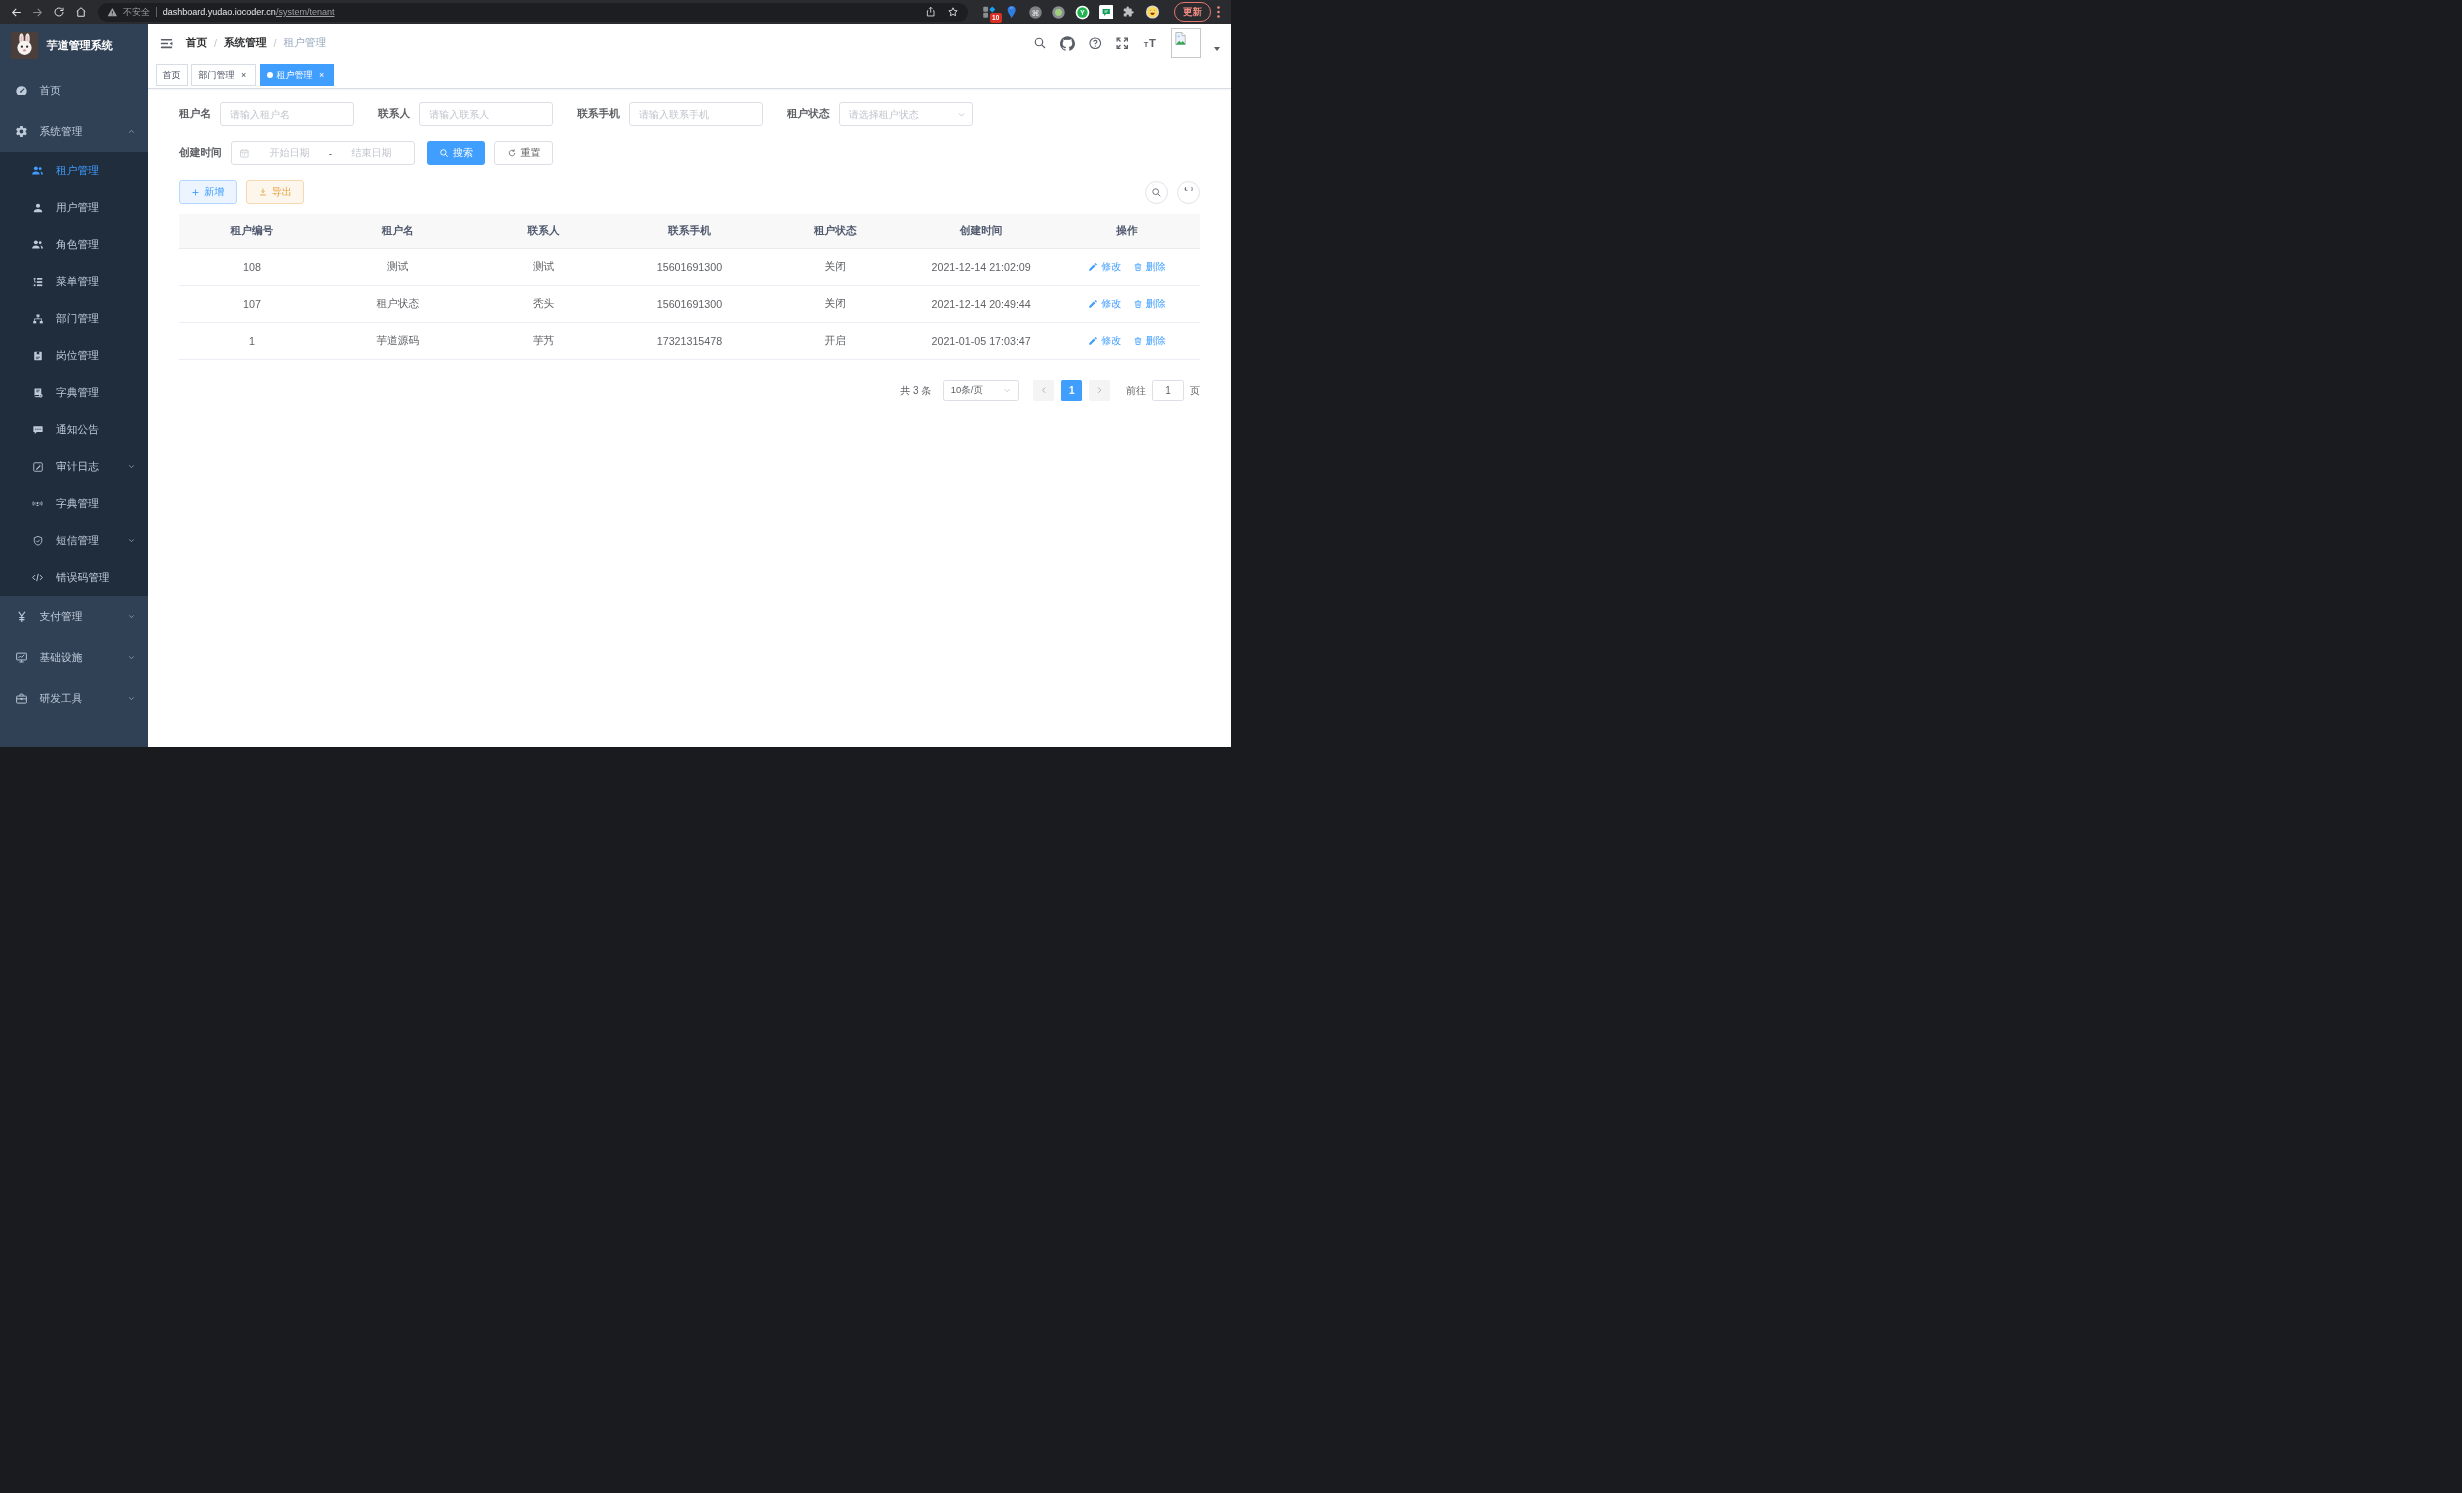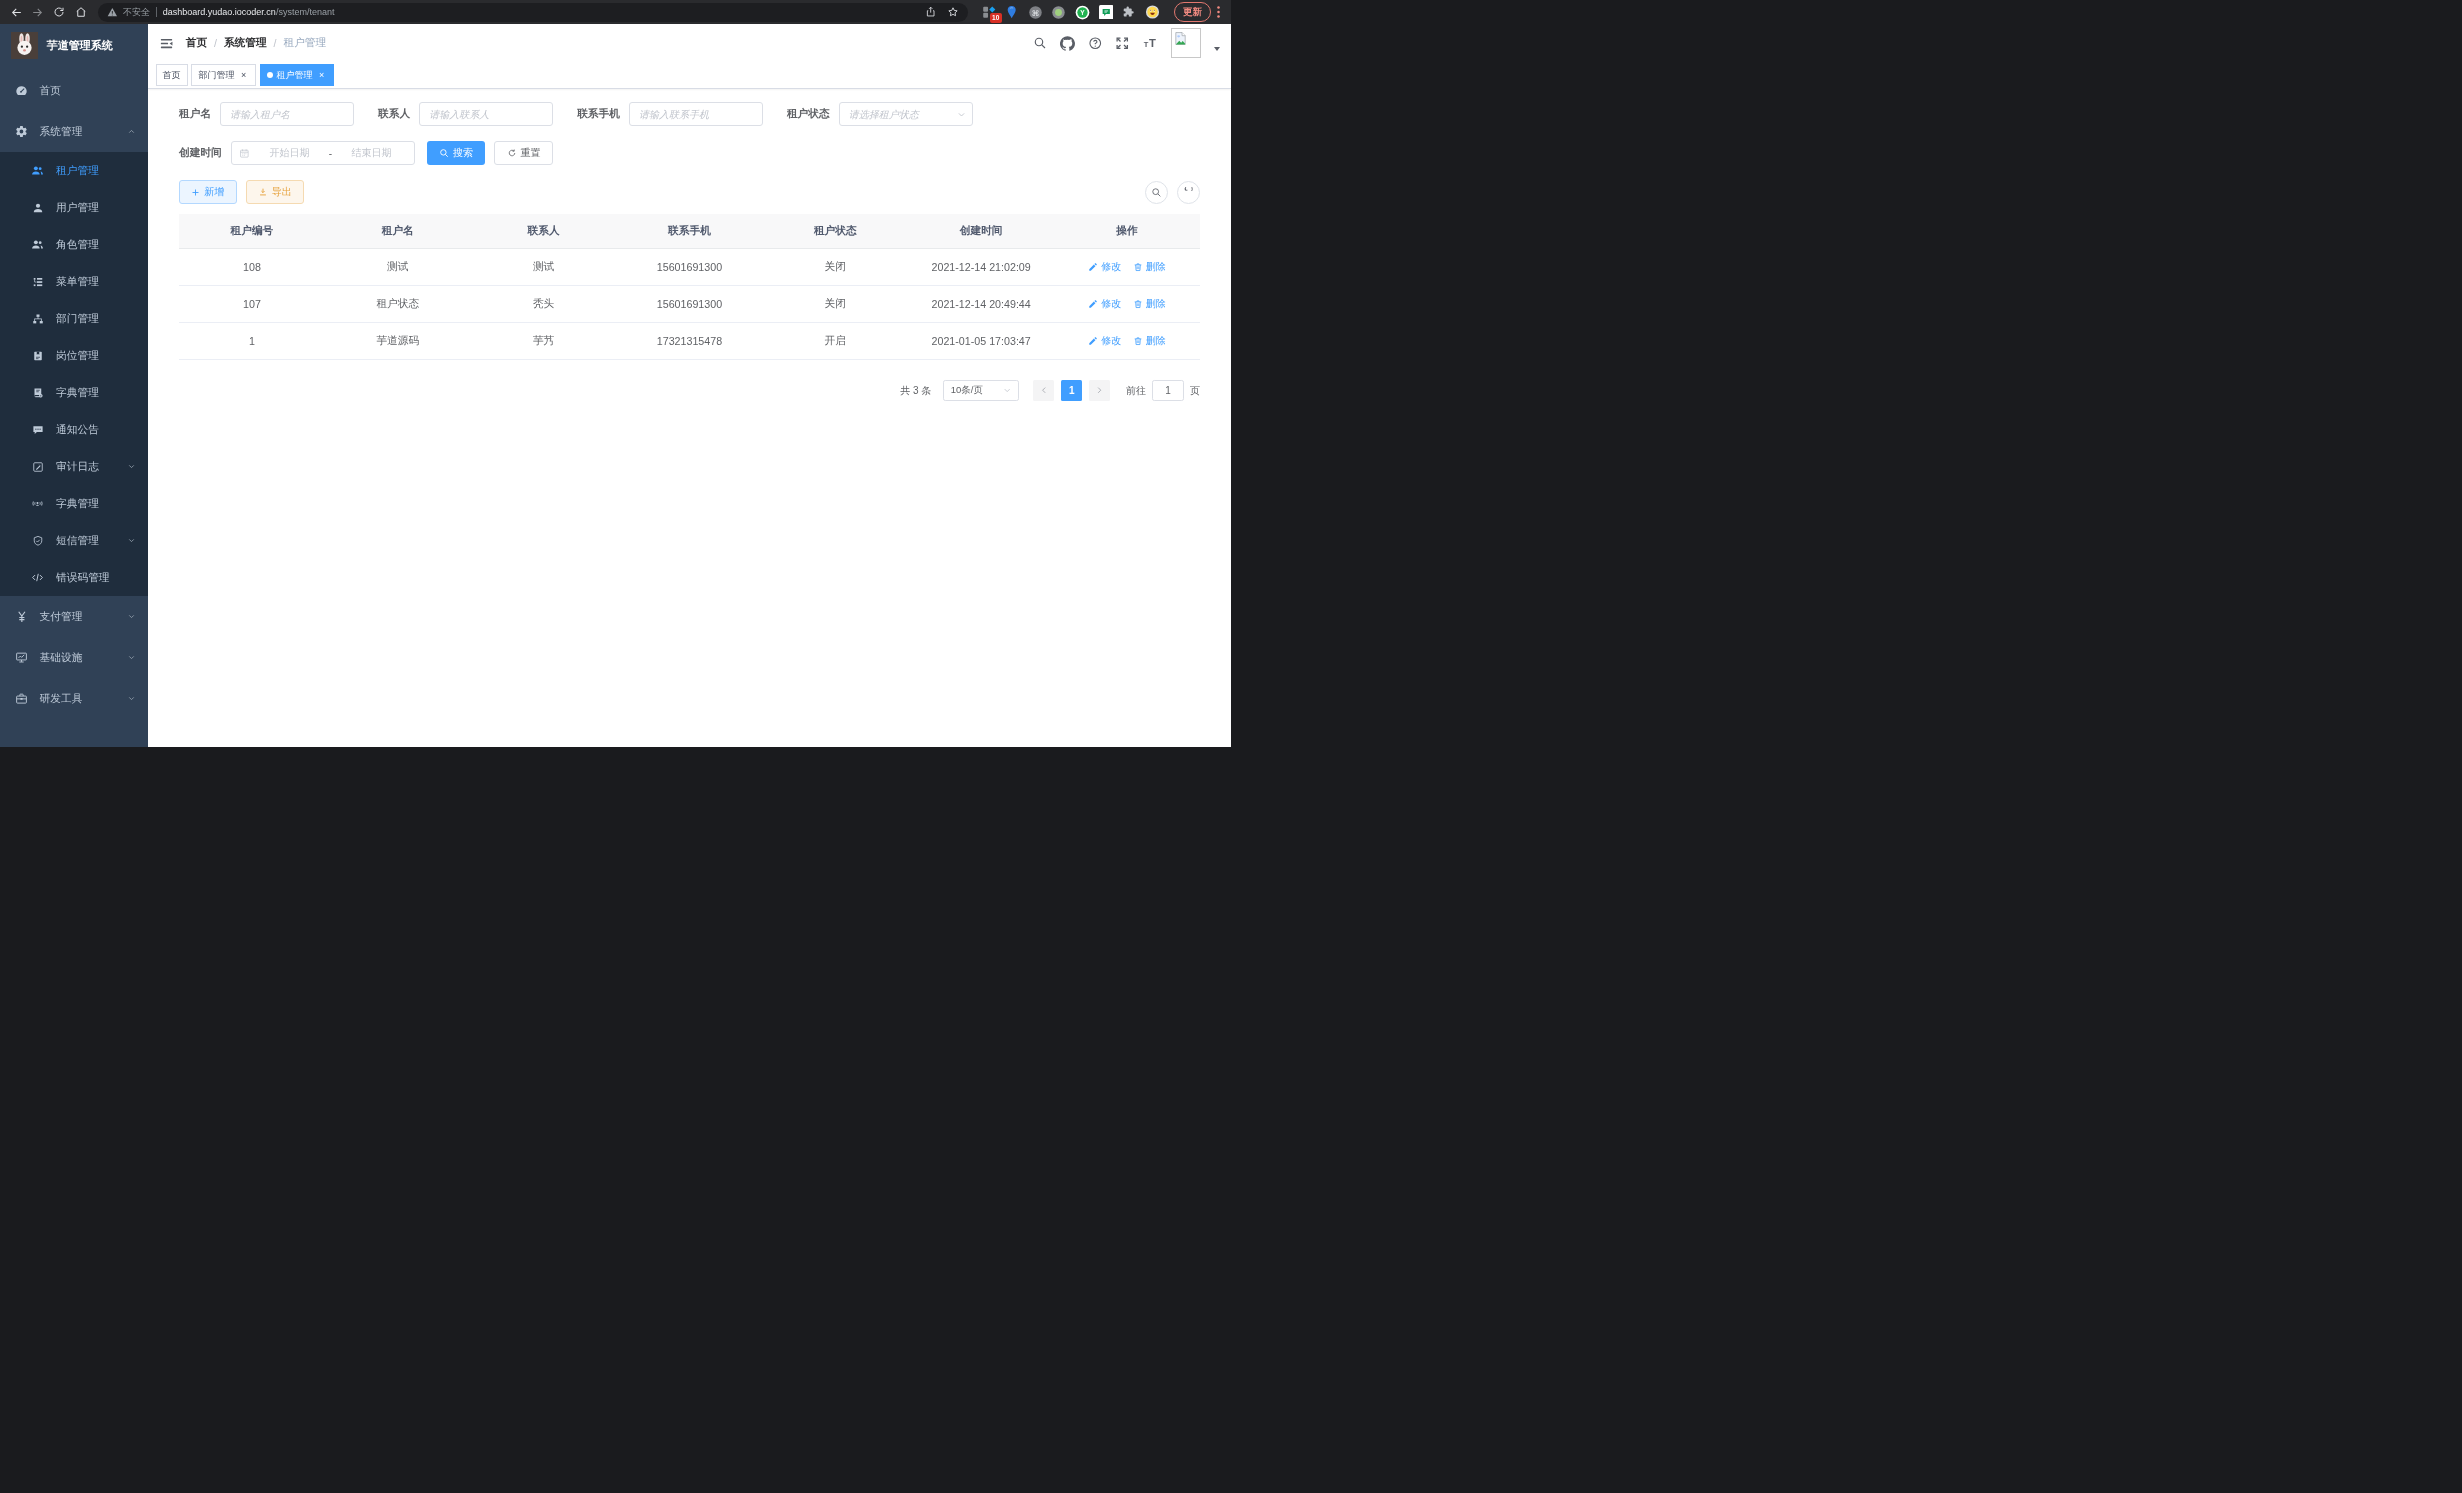--- a/index.html
+++ b/index.html
@@ -7,21 +7,21 @@
     position:relative;overflow:hidden;background:#fff;-webkit-user-select:none;}
   svg{display:block;}
 
   
   .btoolbar{height:24px;background:#2a2b2e;display:flex;align-items:center;padding:0 6px;gap:1.5px;}
   .tb-btn{width:20px;height:20px;border-radius:50%;display:flex;align-items:center;justify-content:center;color:#dfe1e5;flex-shrink:0;cursor:pointer;}
   .tb-btn.dim{color:#87898c;}
   .url-pill{flex:1;height:19px;background:#1d1e21;border-radius:10px;display:flex;align-items:center;padding:0 9px;margin:0 6px;font-size:9px;color:#9aa0a6;min-width:0;}
   .url-divider{width:0.8px;height:10.7px;background:#5f6368;margin:0 6px;flex-shrink:0;}
   .url-host{color:#e8eaed;}
-  .url-path{color:#9aa0a6;}
+  .url-path{color:#9aa0a6;text-decoration:underline;}
   .pill-right{margin-left:auto;display:flex;align-items:center;gap:10.7px;}
   .ext-row{display:flex;align-items:center;gap:8.4px;padding:0 6px;}
   .ext{width:15px;height:15px;position:relative;display:flex;align-items:center;justify-content:center;cursor:pointer;flex-shrink:0;}
   .ext-badge{position:absolute;bottom:-3px;right:-5.3px;background:#d93025;color:#fff;font-size:6.5px;font-weight:700;padding:0.8px 2.3px;border-radius:1.9px;line-height:1.2;}
   .update-pill{border:1.1px solid #e2786f;color:#f28b82;border-radius:10.7px;padding:2.3px 8.4px;font-size:9.5px;font-weight:600;margin-left:6px;white-space:nowrap;cursor:pointer;}
   .kebab{margin:0 4.6px;cursor:pointer;}
 
   
   .app{display:flex;height:723px;}
   .sidebar{width:148px;background:#304156;flex-shrink:0;display:flex;flex-direction:column;overflow:hidden;}
@@ -57,21 +57,21 @@
   .tag .dot{display:none;width:6px;height:6px;border-radius:50%;background:#fff;}
   .tag.active{background:#409eff;border-color:#409eff;color:#fff;}
   .tag.active .dot{display:inline-block;}
   .tag .close{font-size:9px;width:10.7px;height:10.7px;border-radius:50%;display:inline-flex;align-items:center;justify-content:center;line-height:1;}
 
   
   .content{padding:13px 31px;flex:1;overflow:hidden;}
   .filter-row{display:flex;align-items:center;margin-bottom:15px;}
   .f-item{display:flex;align-items:center;margin-right:24px;}
   .f-label{font-size:10.7px;font-weight:700;color:#606266;margin-right:9px;white-space:nowrap;}
-  .f-input{width:134px;height:24px;border:0.8px solid #dcdfe6;border-radius:3px;padding:0 9px;font-size:10px;color:#606266;box-sizing:border-box;background:#fff;outline:none;font-family:inherit;font-style:italic;}
+  .f-input{width:134px;height:24px;border:0.8px solid #dcdfe6;border-radius:3px;padding:0 9px;font-size:10px;color:#606266;box-sizing:border-box;background:#fff;outline:none;font-family:inherit;}
   .f-input::placeholder{color:#c0c4cc;}
   .f-select{position:relative;display:flex;align-items:center;}
   .f-select .sel-caret{position:absolute;right:6.9px;color:#c0c4cc;pointer-events:none;display:flex;}
   .date-range{width:184px;height:24px;border:0.8px solid #dcdfe6;border-radius:3px;display:flex;align-items:center;padding:0 7.6px;box-sizing:border-box;font-size:10px;color:#c0c4cc;gap:4.6px;cursor:text;}
   .date-range .cal{color:#c0c4cc;display:flex;flex-shrink:0;}
   .date-range .ph{flex:1;text-align:center;color:#c0c4cc;white-space:nowrap;}
   .date-range .dsep{color:#606266;}
   .btn{height:24px;border-radius:3px;font-size:10px;display:inline-flex;align-items:center;gap:3.8px;padding:0 11.4px;cursor:pointer;border:0.8px solid transparent;box-sizing:border-box;white-space:nowrap;font-family:inherit;}
   .btn-search{background:#409eff;color:#fff;margin-left:12px;}
   .btn-reset{background:#fff;border-color:#dcdfe6;color:#606266;margin-left:9px;}

